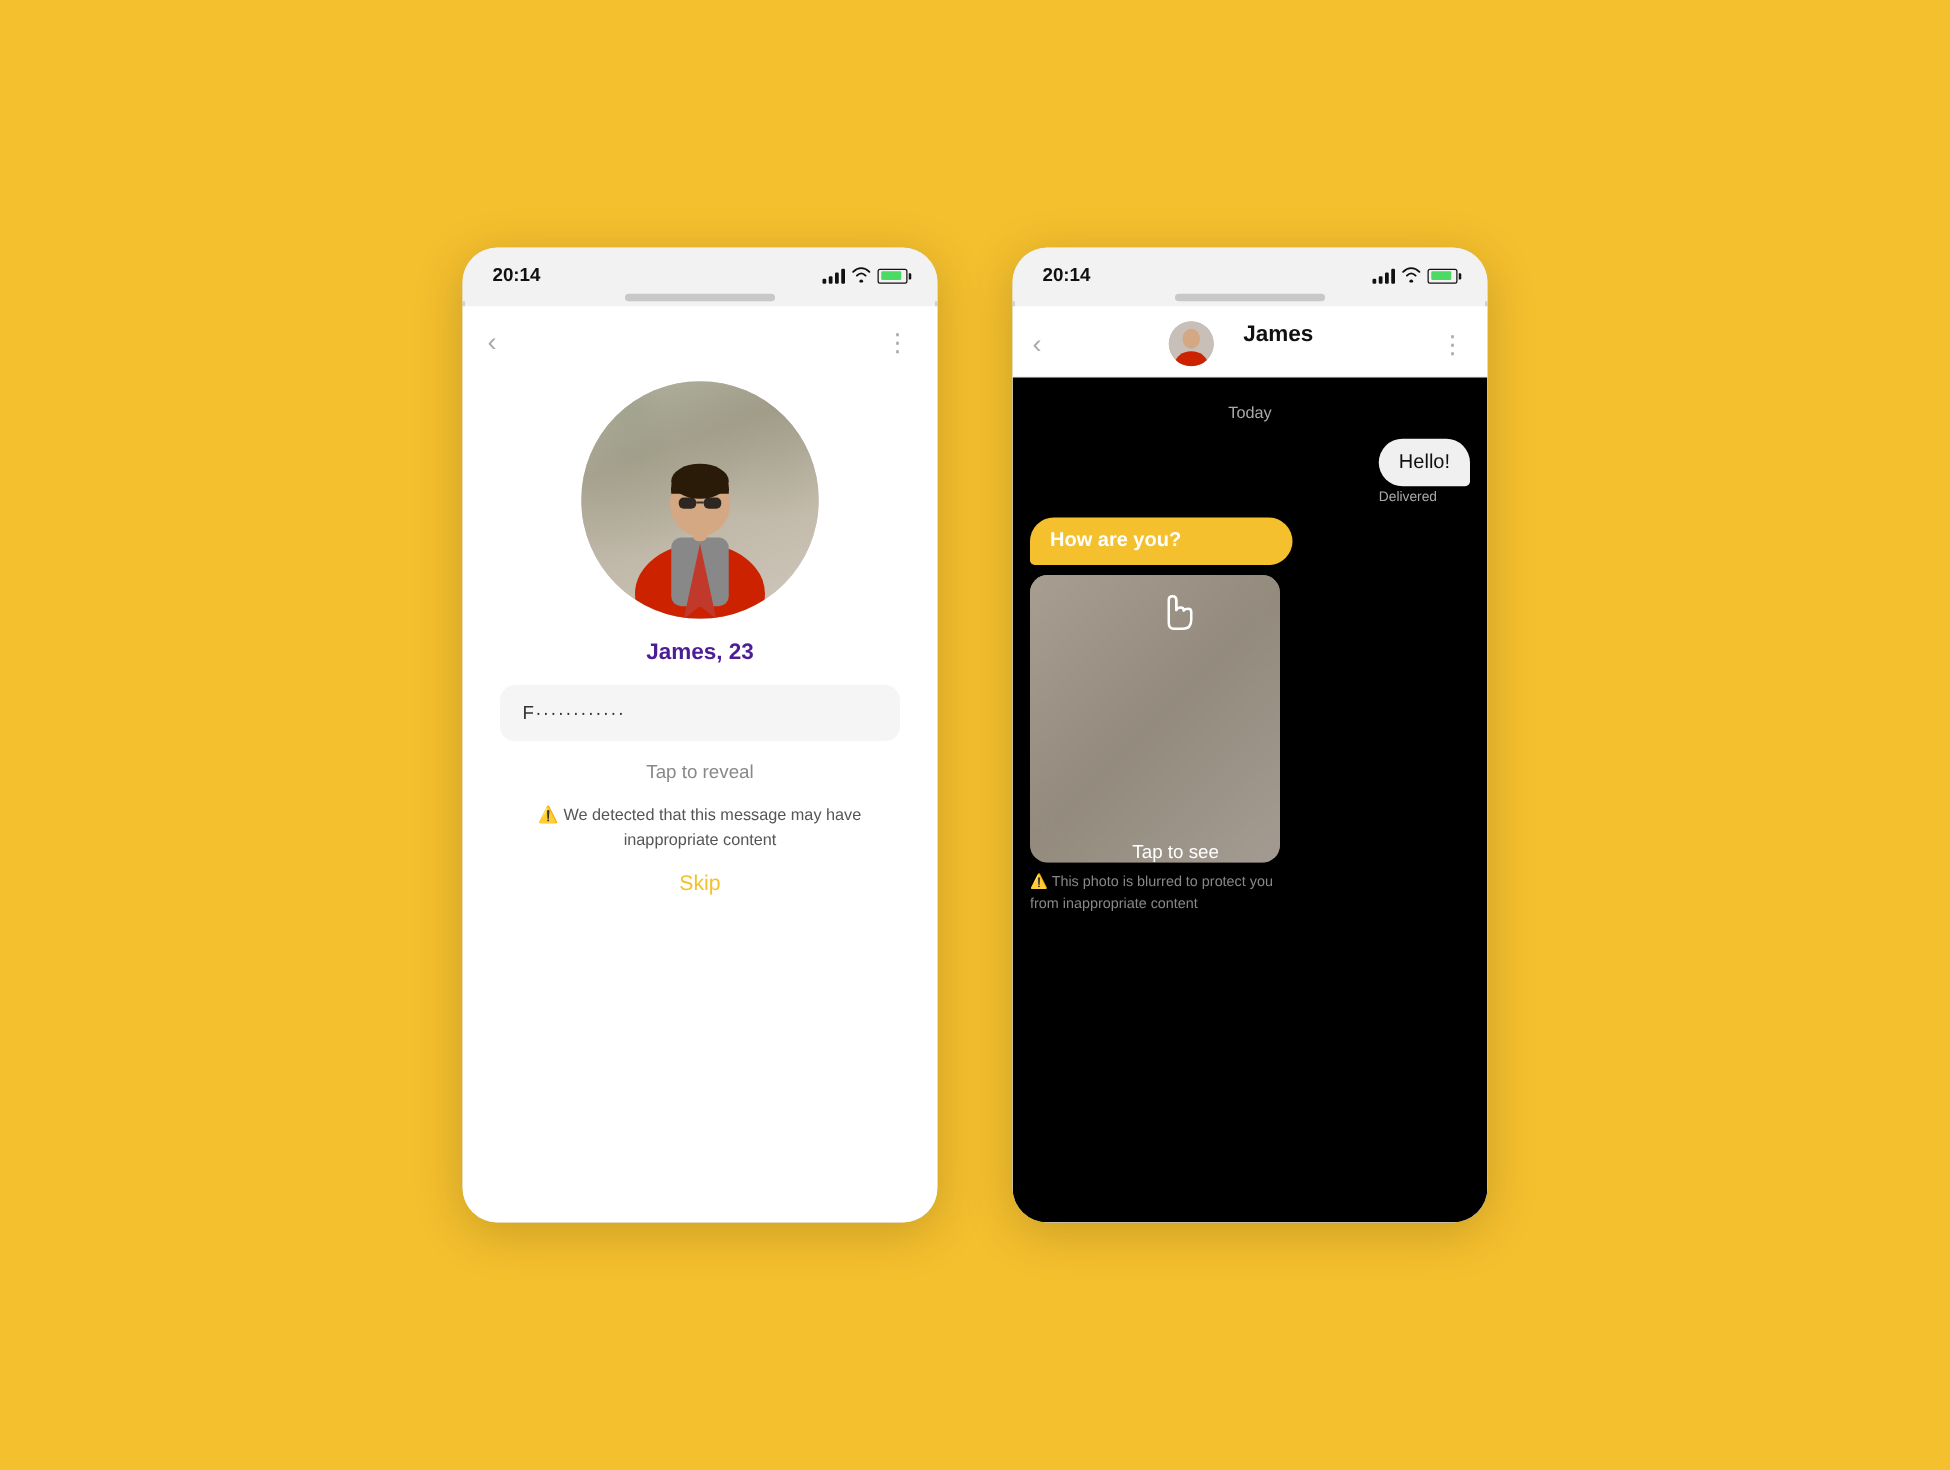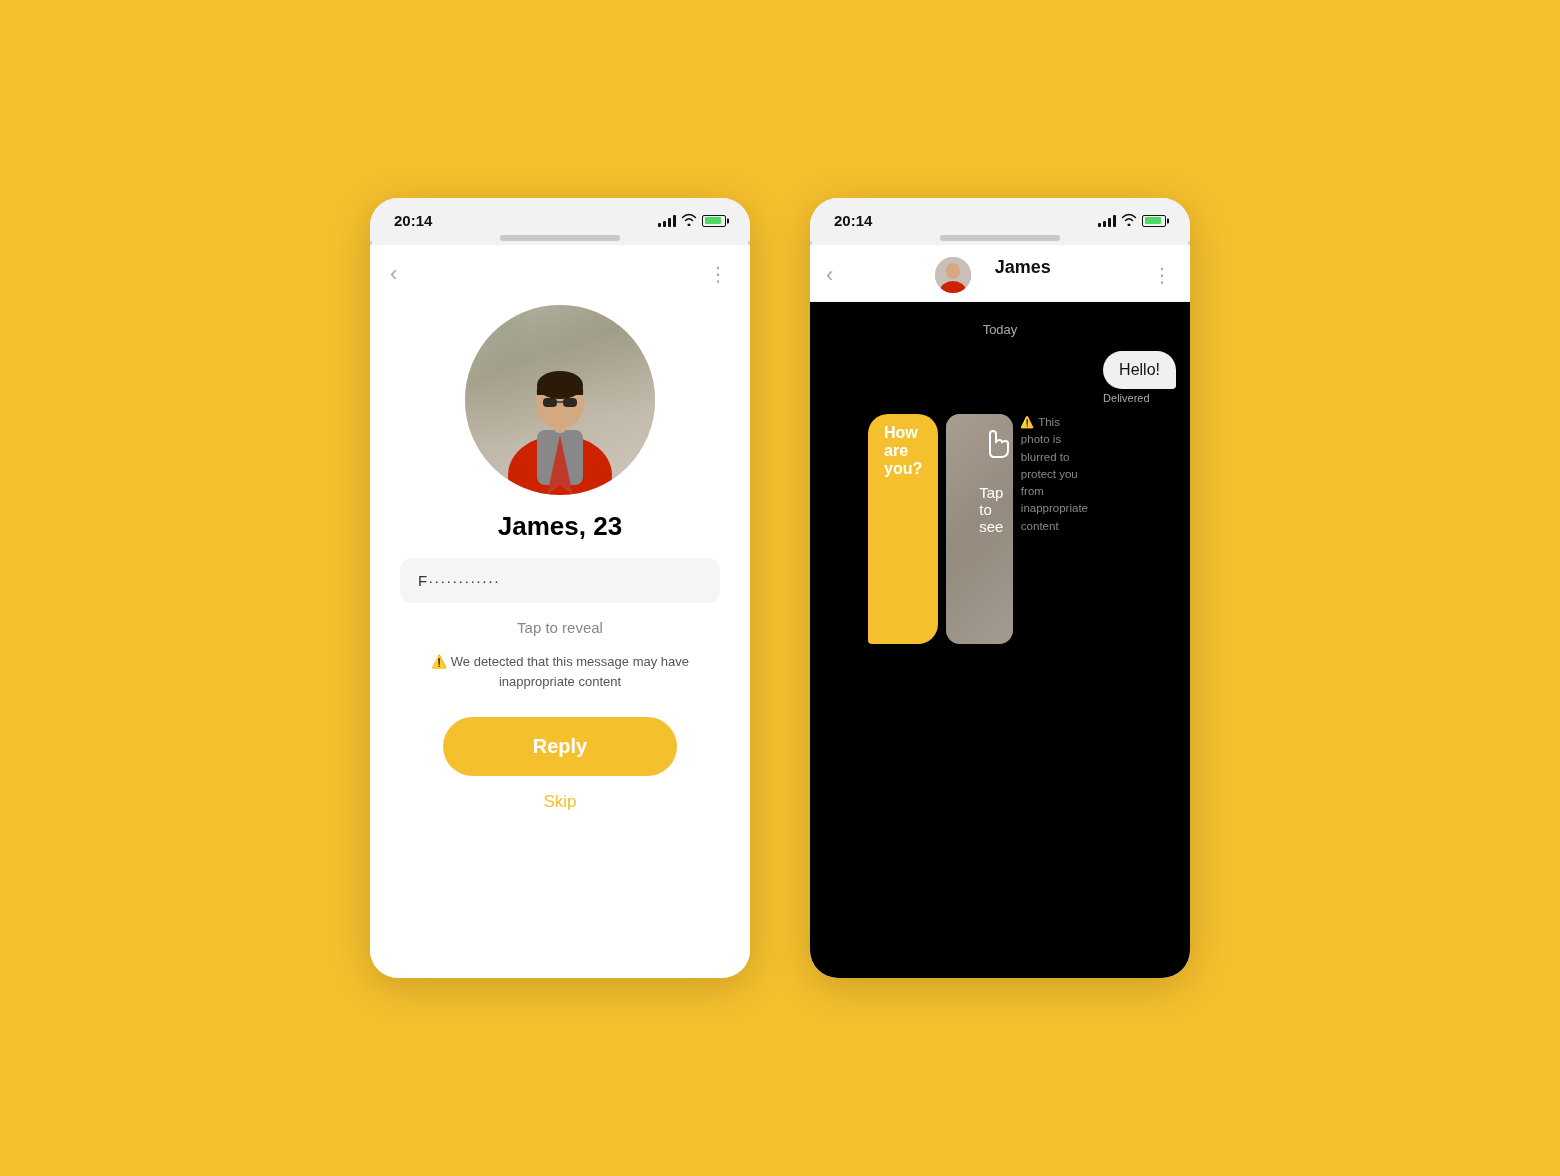--- a/index.html
+++ b/index.html
@@ -157,23 +157,23 @@
       width: 190px;
       height: 190px;
       border-radius: 50%;
       overflow: hidden;
       background: #d0ccc8;
       position: relative;
       flex-shrink: 0;
     }
 
     .profile-name {
-      font-size: 26px;
+      font-size: 18px;
       font-weight: 700;
-      color: #000000;
+      color: #4c1d95;
       text-align: right;
     }
 
     .message-box {
       background: #f5f5f5;
       border-radius: 12px;
       padding: 14px 18px;
       width: 100%;
       font-size: 15px;
       color: #333;
@@ -278,44 +278,43 @@
     }
 
     .delivered-text {
       font-size: 11px;
       color: #aaa;
     }
 
     .msg-received {
       align-self: flex-start;
       display: flex;
-      flex-direction: row;
+      flex-direction: column;
       gap: 8px;
       max-width: 220px;
-      margin-left: 44px;
     }
 
     .bubble-received {
       background: #F5C02E;
       color: white;
       border-radius: 20px 20px 20px 4px;
       padding: 10px 16px;
       font-size: 16px;
       font-weight: 600;
     }
 
     .blurred-image {
       width: 200px;
       height: 230px;
       background: linear-gradient(135deg, #b0a898 0%, #888070 50%, #a8a098 100%);
       border-radius: 14px;
       display: flex;
       flex-direction: column;
       align-items: center;
-      justify-content: flex-start;
+      justify-content: space-between;
       gap: 14px;
       cursor: pointer;
       filter: blur(0px);
       position: relative;
       overflow: hidden;
       padding-left: 33px;
     }
 
     .blurred-image::before {
       content: '';
@@ -419,21 +418,20 @@
       <span class="profile-name">James, 23</span>
 
       <div class="message-box">
         <span>F············</span>
       </div>
 
       <span class="tap-reveal">Tap to reveal</span>
 
       <p class="warning-text">⚠️ We detected that this message may have inappropriate content</p>
 
-      <button class="reply-button">Reply</button>
 
       <span class="skip-link">Skip</span>
     </div>
   </div>
 </div>
 
 <div class="phone">
   <div class="phone-top">
     <div class="status-bar">
       <span class="status-time">20:14</span>

